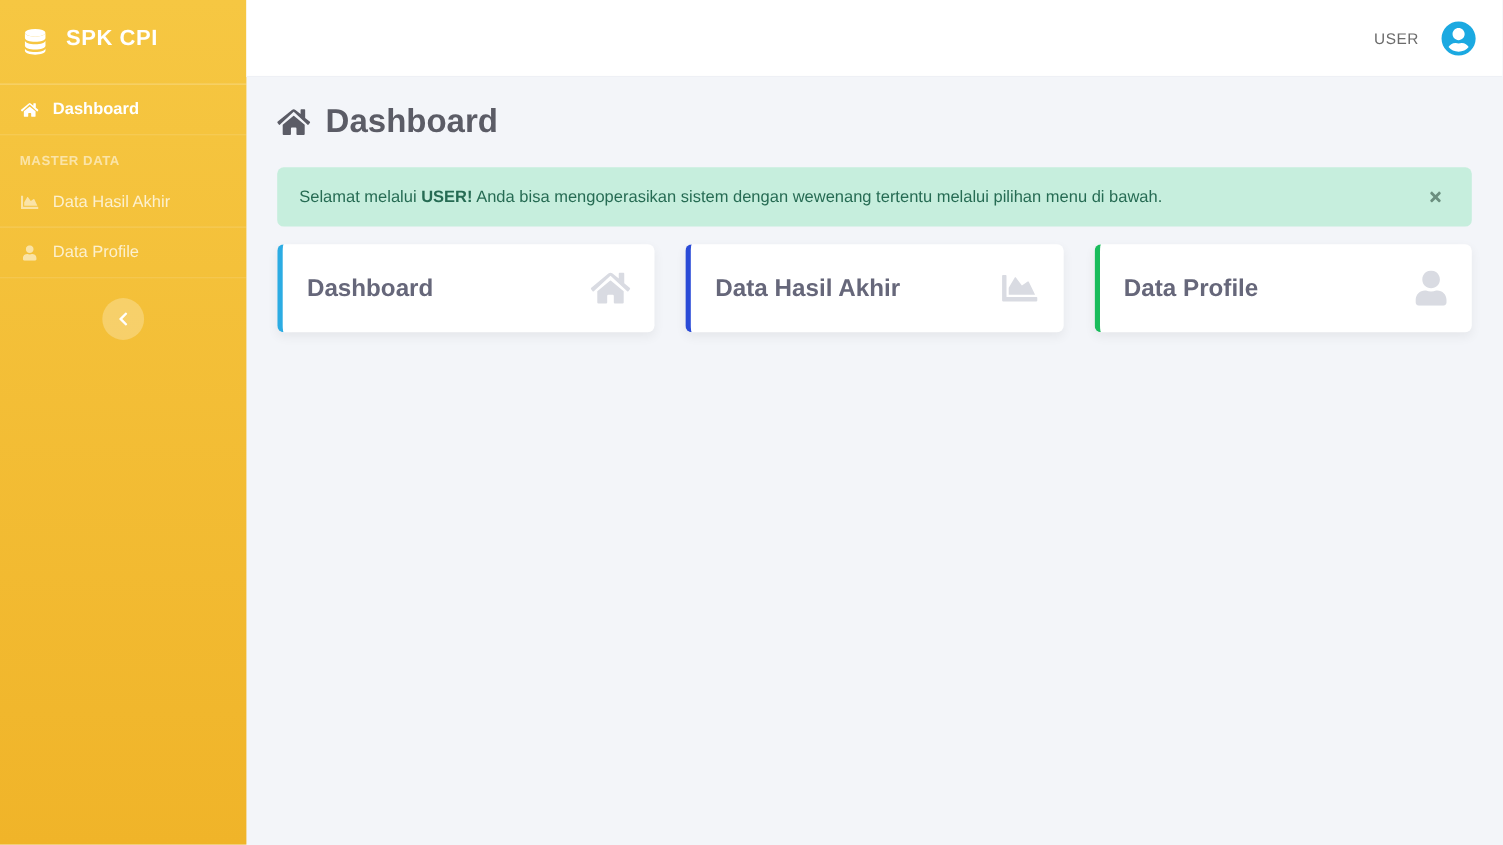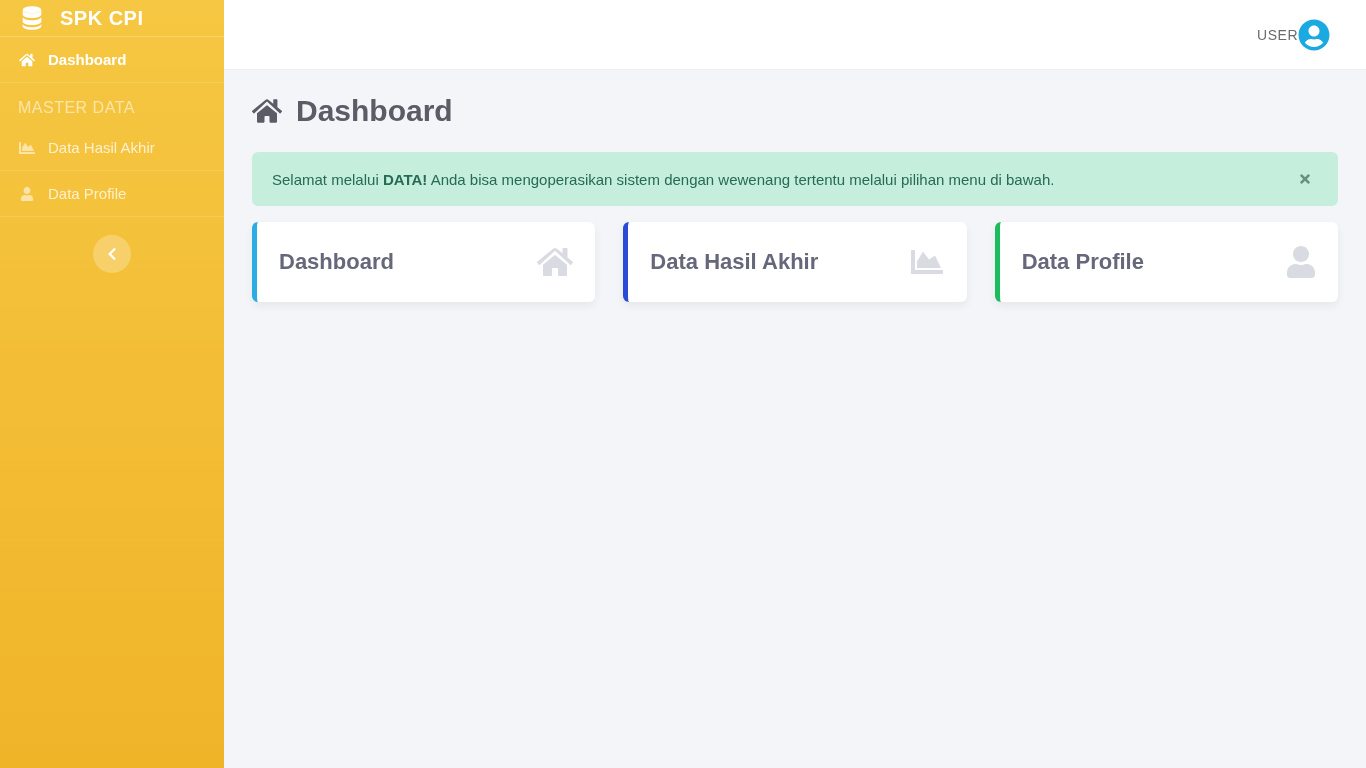--- a/index.html
+++ b/index.html
@@ -9,23 +9,23 @@
     
     .sidebar {
       width: 224px;
       background: linear-gradient(180deg, #f6c742 0%, #f0b429 100%);
       display: flex;
       flex-direction: column;
       flex-shrink: 0;
     }
     .brand {
       display: flex;
-      align-items: center;
+      align-items: flex-start;
       gap: 14px;
-      padding: 4px 18px;
+      padding: 24px 18px;
       border-bottom: 1px solid rgba(255,255,255,0.25);
     }
     .brand-icon { color: #fff; }
     .brand-text { color: #fff; font-weight: 800; font-size: 20px; letter-spacing: 0.5px; }
 
     .nav-item {
       display: flex;
       align-items: center;
       gap: 12px;
       padding: 14px 18px;
@@ -35,22 +35,22 @@
       border-bottom: 1px solid rgba(255,255,255,0.15);
     }
     .nav-item.active { color: #fff; font-weight: 700; }
     .nav-item .ni-icon { width: 18px; display: flex; justify-content: center; color: rgba(255,255,255,0.85); }
     .nav-item.active .ni-icon { color: #fff; }
     .nav-item.dim { color: rgba(255,255,255,0.75); }
     .nav-item.dim .ni-icon { color: rgba(255,255,255,0.55); }
 
     .nav-header {
       padding: 16px 18px 8px;
-      font-size: 16px;
-      font-weight: 400;
+      font-size: 12px;
+      font-weight: 700;
       letter-spacing: 0.5px;
       color: rgba(255,255,255,0.55);
     }
 
     .collapse-wrap { display: flex; justify-content: center; padding: 18px 0; }
     .collapse-btn {
       width: 38px; height: 38px; border-radius: 50%;
       background: rgba(255,255,255,0.25);
       color: #fff;
       display: flex; align-items: center; justify-content: center;
@@ -58,22 +58,22 @@
     }
 
     
     .main { flex: 1; display: flex; flex-direction: column; min-width: 0; }
 
     .topbar {
       height: 70px;
       background: #fff;
       border-bottom: 1px solid #eef0f5;
       display: flex; align-items: center; justify-content: flex-end;
-      padding: 0 36px;
-      gap: 0;
+      padding: 0 24px;
+      gap: 20px;
     }
     .user-label { color: #6b6b6b; font-size: 14px; letter-spacing: 0.5px; }
     .avatar-icon { color: #1ba9e1; }
 
     .content { padding: 24px 28px; }
 
     .page-title {
       display: flex; align-items: center; gap: 14px;
       color: #5b5c66; font-size: 30px; font-weight: 600;
       margin-bottom: 24px;
@@ -186,21 +186,21 @@
       <span class="page-title-icon">
         <svg width="30" height="28" viewBox="0 0 576 512" fill="currentColor">
             <path d="M280.4 148.3L96 300.1V464a16 16 0 0016 16h112a16 16 0 0016-16V368a16 16 0 0116-16h64a16 16 0 0116 16v96a16 16 0 0016 16h112a16 16 0 0016-16V300.1L295.6 148.3a12 12 0 00-15.2 0zM571.6 251.5L488 182.6V44a12 12 0 00-12-12h-56a12 12 0 00-12 12v72.6L318.5 43a48 48 0 00-61 0L4.3 251.5a12 12 0 00-1.6 16.9l25.5 31a12 12 0 0016.9 1.6L288 74.1l242.9 226.9a12 12 0 0016.9-1.6l25.5-31a12 12 0 00-1.6-16.9z"></path>
           </svg>
       </span>
       <span>Dashboard</span>
     </h1>
 
     <div class="alert">
       <span class="alert-text">
-        <span>Selamat melalui </span><strong>DATA!</strong><span> Anda bisa mengoperasikan sistem dengan wewenang tertentu melalui pilihan menu di bawah.</span>
+        <span>Selamat melalui </span><strong>USER!</strong><span> Anda bisa mengoperasikan sistem dengan wewenang tertentu melalui pilihan menu di bawah.</span>
       </span>
       <span class="alert-close">
         <span>
           <svg width="14" height="14" viewBox="0 0 352 512" fill="currentColor">
               <path d="M242.7 256l100.1-100.1c12.3-12.3 12.3-32.2 0-44.5l-22.2-22.2c-12.3-12.3-32.2-12.3-44.5 0L176 189.3 75.9 89.2c-12.3-12.3-32.2-12.3-44.5 0L9.2 111.4c-12.3 12.3-12.3 32.2 0 44.5L109.3 256 9.2 356.1c-12.3 12.3-12.3 32.2 0 44.5l22.2 22.2c12.3 12.3 32.2 12.3 44.5 0L176 322.7l100.1 100.1c12.3 12.3 32.2 12.3 44.5 0l22.2-22.2c12.3-12.3 12.3-32.2 0-44.5L242.7 256z"></path>
             </svg>
         </span>
       </span>
     </div>
 

